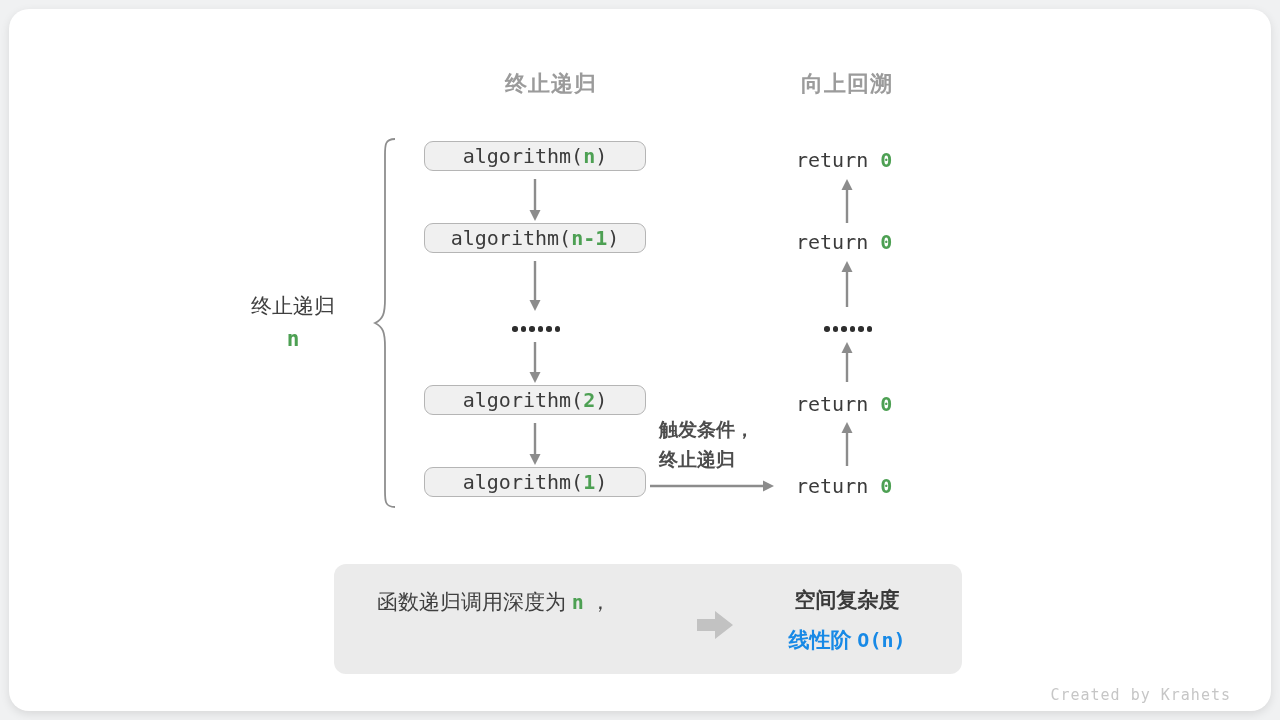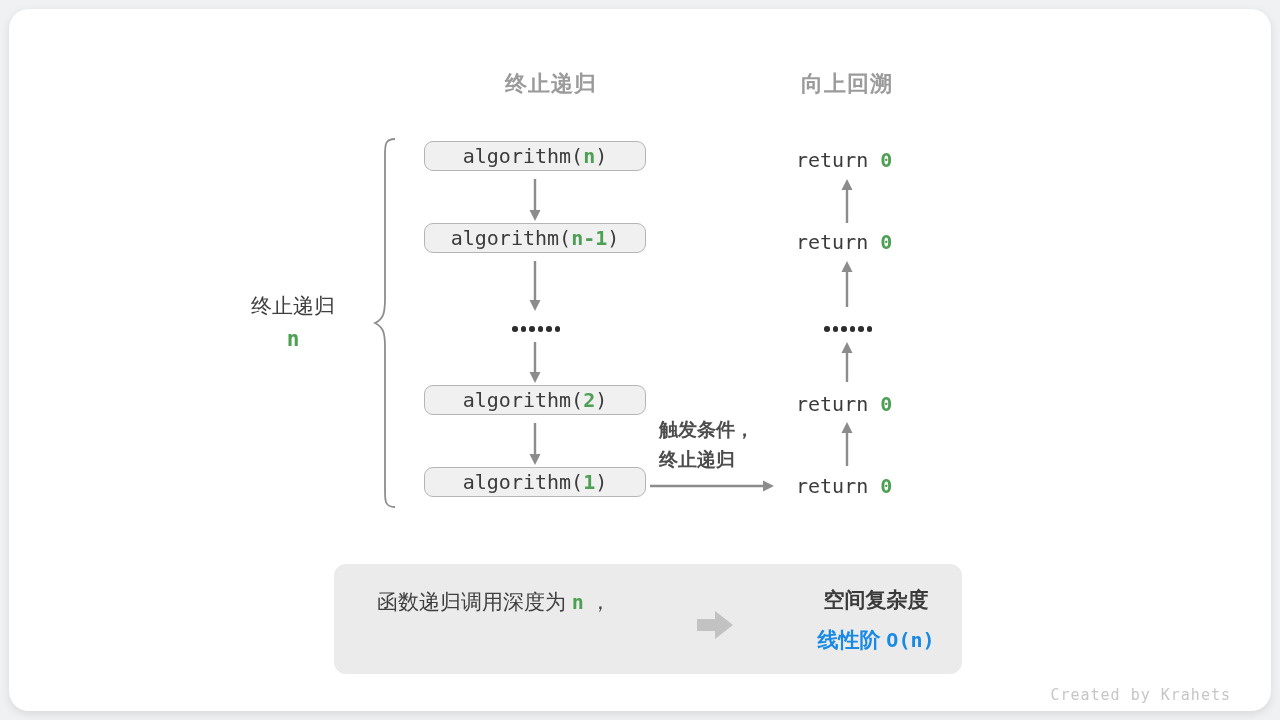--- a/index.html
+++ b/index.html
@@ -135,21 +135,20 @@
   }
   .sum-line1 { top: 24px; }
   .sum-line2 { top: 64px; }
   .sum-line .mono { font-size: 20px; }
   .sum-right {
     position: absolute;
     left: 513px;
     transform: translateX(-50%);
     text-align: center;
     white-space: nowrap;
-    margin-left: 29px;
   }
   .sum-title { top: 22px; font-size: 21px; font-weight: bold; color: #3a3a3a; }
   .sum-value { top: 62px; font-size: 21px; }
   .sum-value .mono { font-size: 20px; }
   .big-arrow { position: absolute; left: 363px; top: 45px; }
 
   
   .watermark {
     position: absolute;
     right: 40px; top: 677px;

